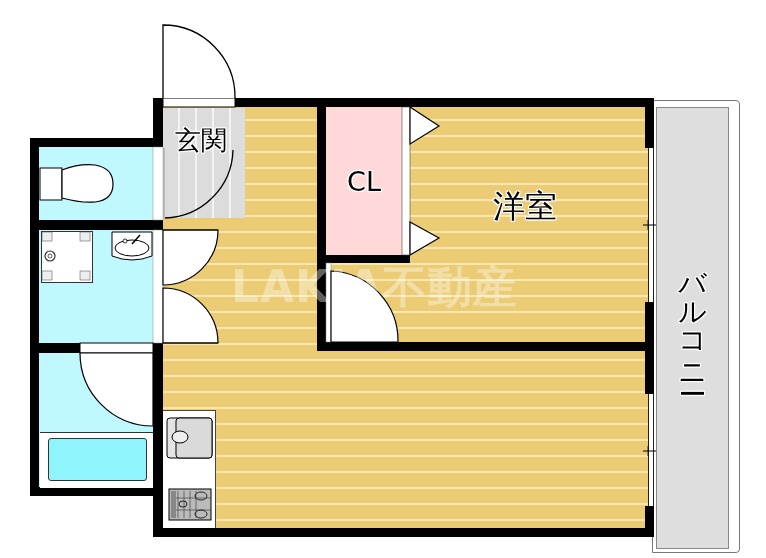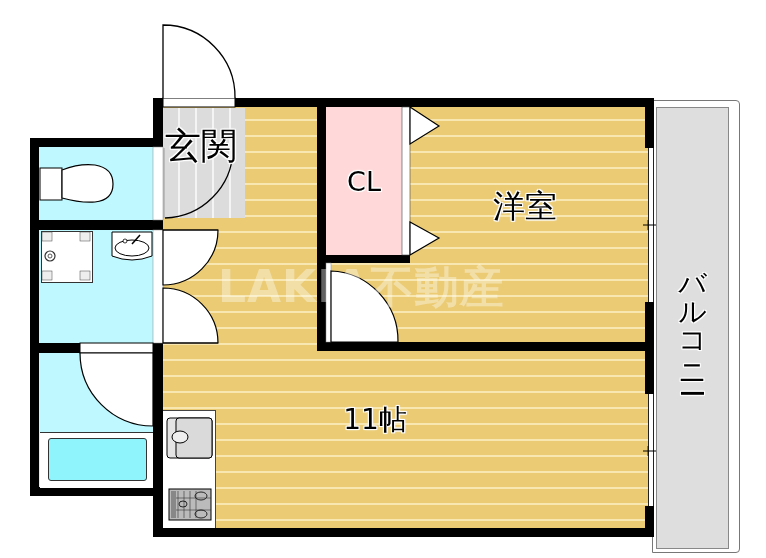--- a/index.html
+++ b/index.html
@@ -2,21 +2,21 @@
 <html><head>
 <meta charset="utf-8">
 <style>
   html, body { margin:0; padding:0; background:#ffffff; }
   body { width:766px; height:558px; position:relative; overflow:hidden; font-family:"DejaVu Sans", sans-serif; }
   .abs { position:absolute; }
   .floor { background-color:#ebcb73; background-image: repeating-linear-gradient(to bottom, #ebcb73 0px, #ebcb73 14px, #f8e7b0 14px, #f8e7b0 16px); }
   .wall { background:#000; }
   .label { position:absolute; color:#000; text-align:center; line-height:1.05; font-weight:normal;
            text-shadow: 0 0 2px #fff, 0 0 2px #fff, 0 0 3px #fff, 1px 1px 0 #fff, -1px -1px 0 #fff, 1px -1px 0 #fff, -1px 1px 0 #fff; }
-  .watermark { position:absolute; color:rgba(255,255,255,0.38); font-family:"DejaVu Sans", sans-serif; font-weight:bold; font-size:44px; letter-spacing:1px; white-space:nowrap; }
+  .watermark { position:absolute; color:rgba(255,255,255,0.38); font-family:"DejaVu Sans", sans-serif; font-weight:bold; font-size:44px; letter-spacing:1px; white-space:nowrap;margin-left:13px; }
   svg { position:absolute; left:0; top:0; }
 </style>
 </head>
 <body>
 
 <div class="abs" style="left:652px;top:100px;width:86px;height:451px;border:1px solid #777;border-radius:0 4px 4px 0;background:#fff;"></div>
 <div class="abs" style="left:656px;top:107px;width:71px;height:440px;background:#dedede;border:1px solid #888;"></div>
 
 <div class="abs floor" style="left:160px;top:105px;width:488px;height:426px;"></div>
 
@@ -136,24 +136,23 @@
     <line x1="176" y1="498" x2="211" y2="498" stroke="#333" stroke-width="0.6"></line>
     <line x1="176" y1="510" x2="211" y2="510" stroke="#333" stroke-width="0.6"></line>
     <ellipse cx="201" cy="496" rx="6" ry="4" fill="none" stroke="#000" stroke-width="0.8"></ellipse>
     <ellipse cx="201" cy="514" rx="6" ry="4" fill="none" stroke="#000" stroke-width="0.8"></ellipse>
     <ellipse cx="183" cy="504" rx="4" ry="3" fill="none" stroke="#000" stroke-width="0.8"></ellipse>
   </g>
 </svg>
 
 <div class="watermark" style="left:218px;top:258px;">LAKIA不動産</div>
 
-<div class="label" style="left:163px;top:127px;width:76px;font-size:36px;">玄関</div>
+<div class="label" style="left:163px;top:127px;width:76px;font-size:26px;">玄関</div>
 <div class="label" style="left:326px;top:168px;width:76px;font-size:27px;">CL</div>
 
 <div class="label" style="left:470px;top:190px;width:110px;font-size:32px;">
   <div>洋室</div>
 </div>
 
 <div class="label" style="left:315px;top:405px;width:120px;font-size:28px;">
-  <div>11帖</div>
 </div>
 
 <div class="label" style="left:672px;top:252px;width:40px;font-size:28px;writing-mode:vertical-rl;text-orientation:upright;line-height:40px;">バルコニー</div>
 
 </body></html>

